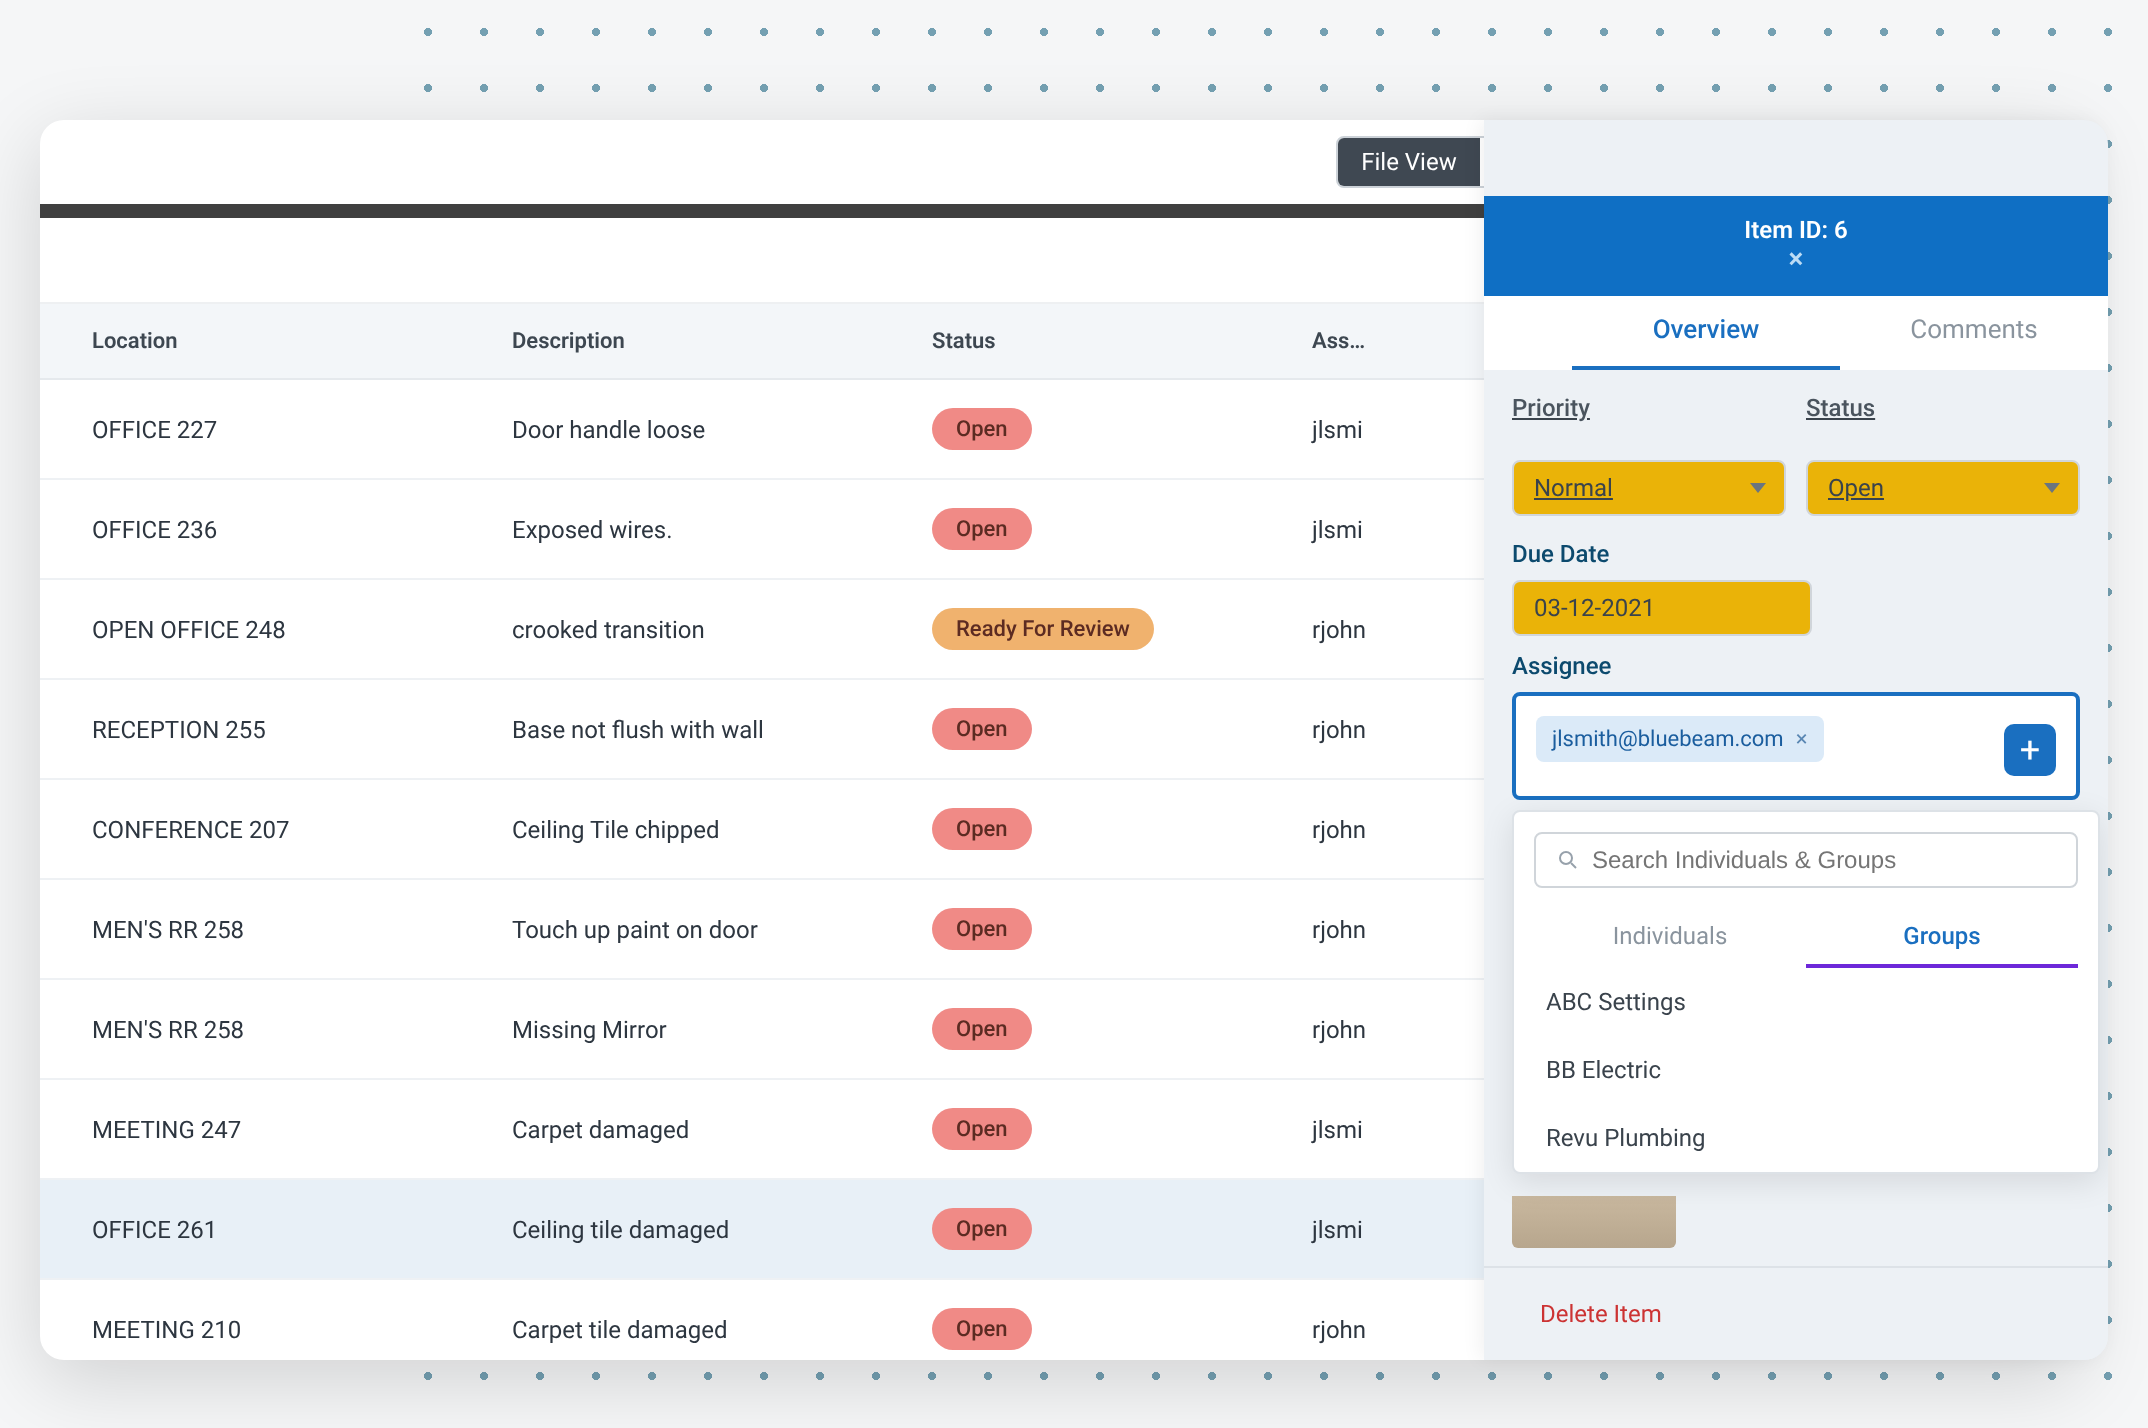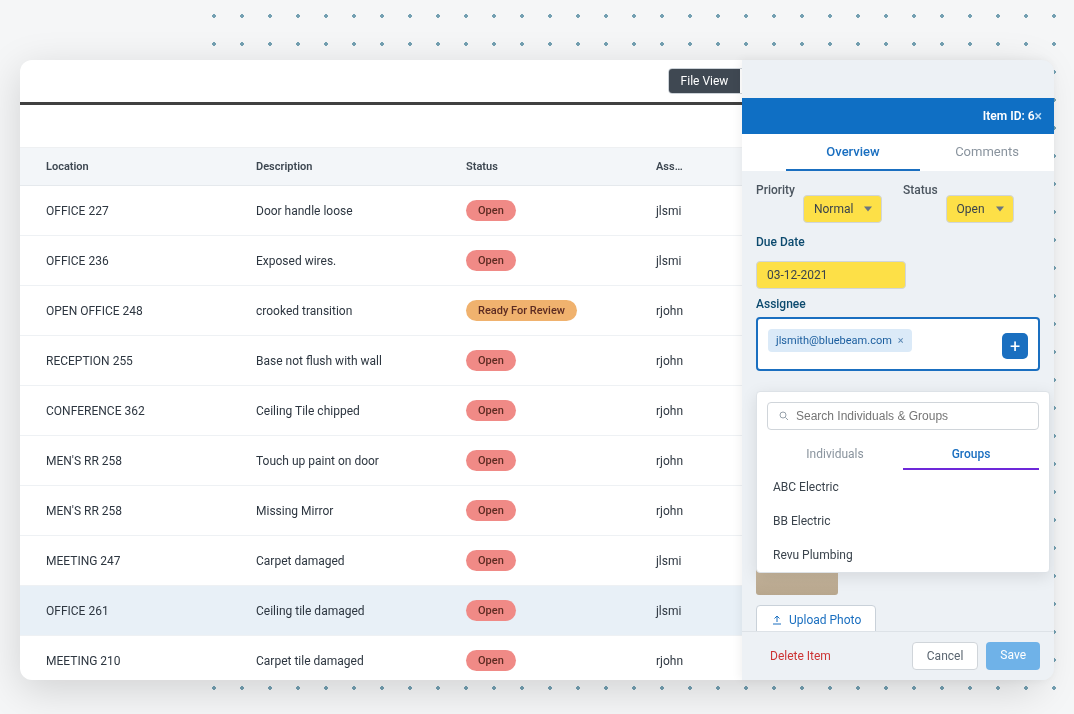--- a/index.html
+++ b/index.html
@@ -33,21 +33,21 @@
     z-index: 1;
     display: flex;
     flex-direction: column;
   }
   
   .topbar {
     display: flex;
     align-items: center;
     justify-content: flex-end;
     padding: 8px 12px;
-    border-bottom: 3px solid #404040;
+    border-bottom: 7px solid #404040;
     gap: 14px;
   }
   .view-toggle {
     display: flex;
     border: 1px solid #ccd2d8;
     border-radius: 4px;
     overflow: hidden;
   }
   .view-toggle > div {
     padding: 5px 12px;
@@ -140,23 +140,24 @@
     font-size: 12px;
     color: #3a434c;
   }
   .panel-header {
     background: #0f6fc4;
     color: #fff;
     padding: 10px 12px;
     font-size: 12px;
     font-weight: 600;
     display: flex;
-    justify-content: flex-end;
+    justify-content: space-between;
     align-items: center;
     margin-top: 38px;
+    flex-direction: column;
   }
   .panel-header .close { cursor: pointer; font-size: 14px; color: #bcdcf5; }
   .ptabs {
     display: flex;
     background: #fff;
   }
   .ptabs > div {
     flex: 1;
     text-align: center;
     padding: 10px 0;
@@ -170,31 +171,30 @@
     font-weight: 500;
     margin-left: 44px;
   }
   .panel-body {
     padding: 12px 14px;
     flex: 1;
     overflow: hidden;
     position: relative;
   }
   .fieldrow { display: flex; gap: 10px; margin-bottom: 12px; }
-  .field { flex: 1; display: flex; flex-direction: row; gap: 8px; }
+  .field { flex: 1; display: flex; flex-direction: column; gap: 19px; text-decoration: underline; }
   .field label { font-size: 12px; color: #4a545e; font-weight: 500;}
   .select, .dateinput {
-    background: #fde047;
+    background: #eab308;
     border: 1px solid #d0d5da;
     border-radius: 4px;
     padding: 6px 28px 6px 10px;
     font-size: 12px;
     position: relative;
     cursor: pointer;
-    margin-top: 12px;
   }
   .select::after {
     content: '';
     position: absolute;
     right: 9px; top: 50%;
     width: 0; height: 0;
     border-left: 4px solid transparent;
     border-right: 4px solid transparent;
     border-top: 5px solid #6a7580;
     transform: translateY(-50%);
@@ -364,21 +364,21 @@
             <td><span class="badge badge-review">Ready For Review</span></td>
             <td>rjohn</td>
           </tr>
           <tr>
             <td>RECEPTION 255</td>
             <td>Base not flush with wall</td>
             <td><span class="badge badge-open">Open</span></td>
             <td>rjohn</td>
           </tr>
           <tr>
-            <td>CONFERENCE 362</td>
+            <td>CONFERENCE 207</td>
             <td>Ceiling Tile chipped</td>
             <td><span class="badge badge-open">Open</span></td>
             <td>rjohn</td>
           </tr>
           <tr>
             <td>MEN'S RR 258</td>
             <td>Touch up paint on door</td>
             <td><span class="badge badge-open">Open</span></td>
             <td>rjohn</td>
           </tr>
@@ -449,35 +449,31 @@
             <circle cx="10" cy="10" r="6"></circle>
             <path d="M20 20l-5-5"></path>
           </svg>
         <input placeholder="Search Individuals &amp; Groups" style="">
       </div>
       <div class="ddtabs">
         <div>Individuals</div>
         <div class="active">Groups</div>
       </div>
       <div id="groups-list">
-          <div class="dd-item">ABC Electric</div>
+          <div class="dd-item">ABC Settings</div>
           <div class="dd-item">BB Electric</div>
           <div class="dd-item">Revu Plumbing</div>
         </div>
     </div>
 
     <div class="thumb"></div>
     <div class="upload-btn">
       <svg width="12" height="12" viewBox="0 0 24 24" fill="none" stroke="#1a6fc0" stroke-width="2">
           <path d="M12 16V4M7 9l5-5 5 5M4 20h16"></path>
         </svg>
       <span>Upload Photo</span>
     </div>
     
   </div>
   <div class="panel-footer">
     <div class="btn btn-delete">Delete Item</div>
-    <div class="footer-right">
-      <div class="btn btn-cancel">Cancel</div>
-      <div class="btn btn-save">Save</div>
-    </div>
   </div>
 </div>
 
 </body></html>

